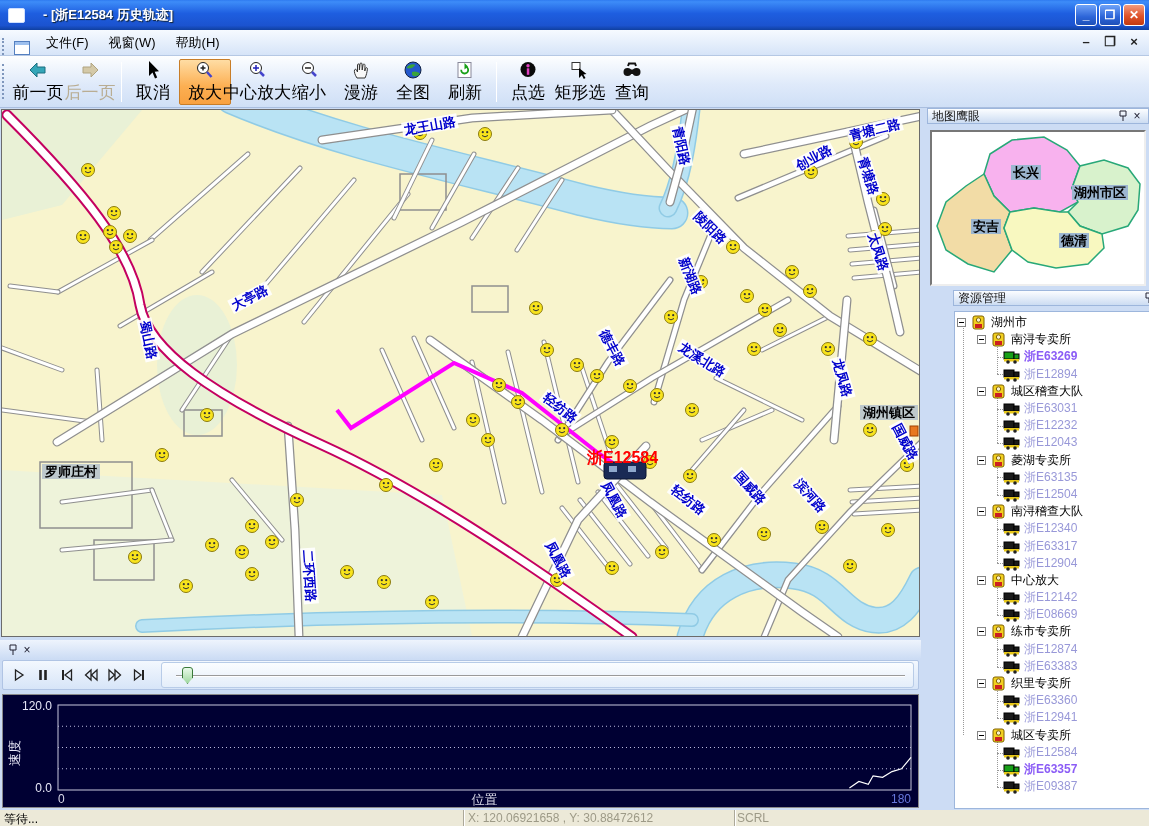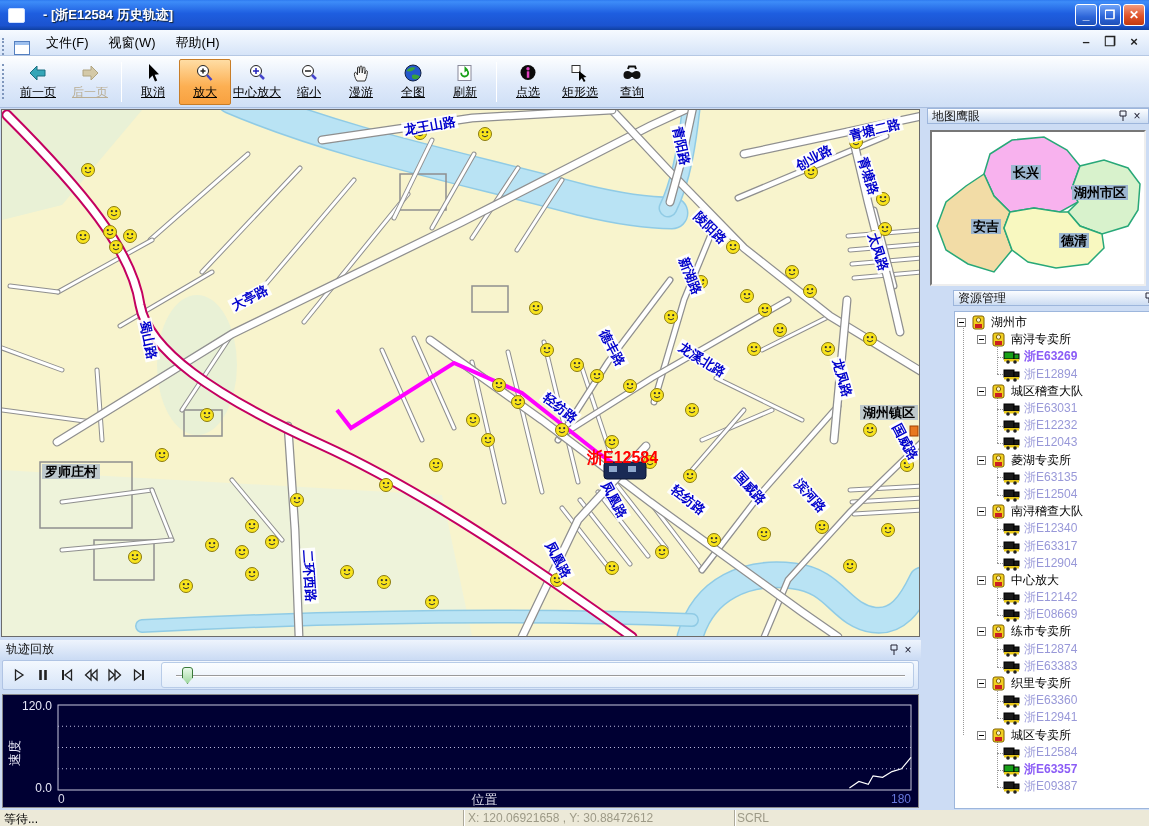--- a/index.html
+++ b/index.html
@@ -19,21 +19,21 @@
 .grip { width:6px; height:70%; margin-left:2px; border-left:2px dotted #7e96bc; }
 .menu-icon { width:16px; height:14px; margin:0 6px 0 6px; background:#fff; border:1px solid #5580c0; position:relative; }
 .menu-icon:before { content:""; position:absolute; left:0; top:0; right:0; height:3px; background:#9ec0ee; }
 .menu-item { font-size:13px; color:#000; padding:3px 10px; }
 .mdi-btns { position:absolute; right:8px; top:5px; display:flex; gap:10px; color:#333; }
 .mdi-btn { width:14px; height:14px; font-size:13px; line-height:14px; text-align:center; color:#222; font-weight:bold; }
 .toolbar { position:absolute; left:0; top:56px; width:1149px; height:52px;
   background:linear-gradient(180deg,#fdfeff,#dfeafa 55%,#cfdff6); border-bottom:1px solid #a9bedf; display:flex; align-items:center; }
 .tbtn { width:52px; height:46px; display:flex; flex-direction:column; align-items:center; justify-content:center; border:1px solid transparent; border-radius:2px; }
 .tbtn .ticon { width:22px; height:20px; display:flex; align-items:center; justify-content:center; }
-.tbtn .tlabel { font-size:12px; color:#000; margin-top:1px; white-space:nowrap;text-decoration:underline; }
+.tbtn .tlabel { font-size:17px; color:#000; margin-top:1px; white-space:nowrap; }
 .tbtn.disabled .tlabel { color:#b9ad93; }
 .tbtn.active { background:linear-gradient(180deg,#ffdda4,#fcaf52 60%,#f8a140); border:1px solid #c87d28; }
 .tsep { width:1px; height:40px; background:#9eb4d4; border-right:1px solid #fff; margin:0 5px; }
 .map-wrap { position:absolute; left:1px; top:109px; width:919px; height:528px; border:1px solid #6b6b6b; background:#f8f4cd; }
 .panel-header { height:16px; background:linear-gradient(180deg,#fbfdff,#ccdcf2); border:1px solid #9db6dc; display:flex; align-items:center; font-size:12px; color:#111; padding:0 4px; }
 .panel-header .ph-title { flex:1; }
 .ph-ico { width:14px; height:14px; display:flex; align-items:center; justify-content:center; color:#223; font-size:12px; }
 .eagle { position:absolute; left:927px; top:108px; width:222px; height:182px; }
 .eagle-body { position:absolute; left:3px; top:22px; width:216px; height:156px; background:#fff; border:2px solid #777; border-right-color:#eee; border-bottom-color:#eee; }
 .resource { position:absolute; left:927px; top:290px; width:222px; height:520px;margin-left:26px; }
@@ -1195,21 +1195,20 @@
             <svg width="7" height="5">
               <path d="M0,0 L7,0 L3.5,5 Z" fill="#335"></path>
             </svg>
           </div>
       </div>
     </div>
   </div>
 
   <div class="playback">
     <div class="pb-header">
-      <span class="ph-title">轨迹回放</span>
       <span class="ph-ico">
           <svg width="10" height="12">
             <path d="M2,1 h6 v5 h-6 z M5,6 v5" stroke="#223" fill="none"></path>
           </svg>
         </span>
       <span class="ph-ico">×</span>
     </div>
     <div class="pb-controls">
       <div id="pb-buttons" style="display:flex;margin-left:4px;">
           <div class="pbtn">

